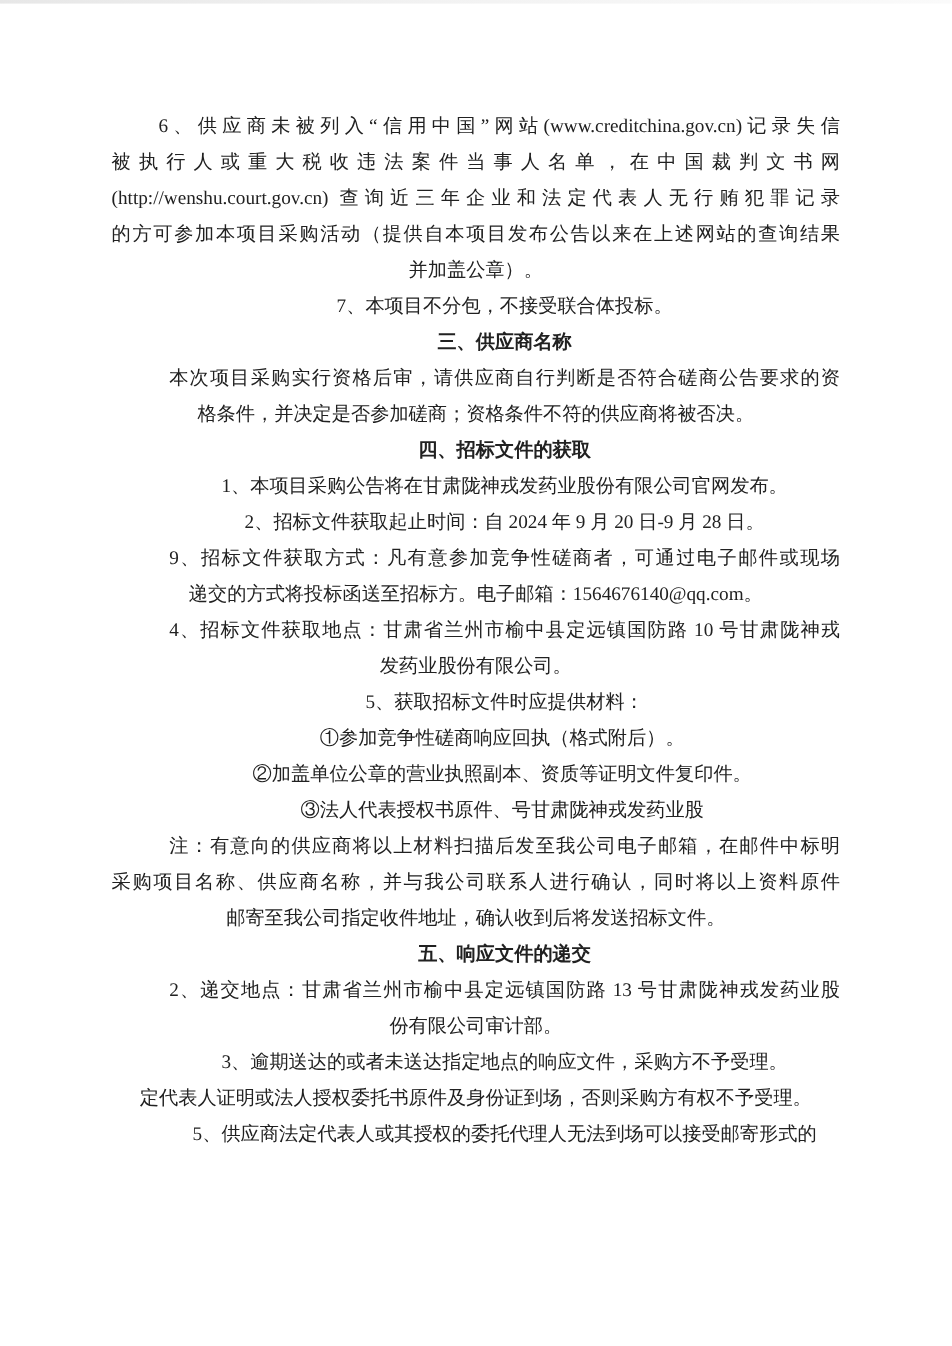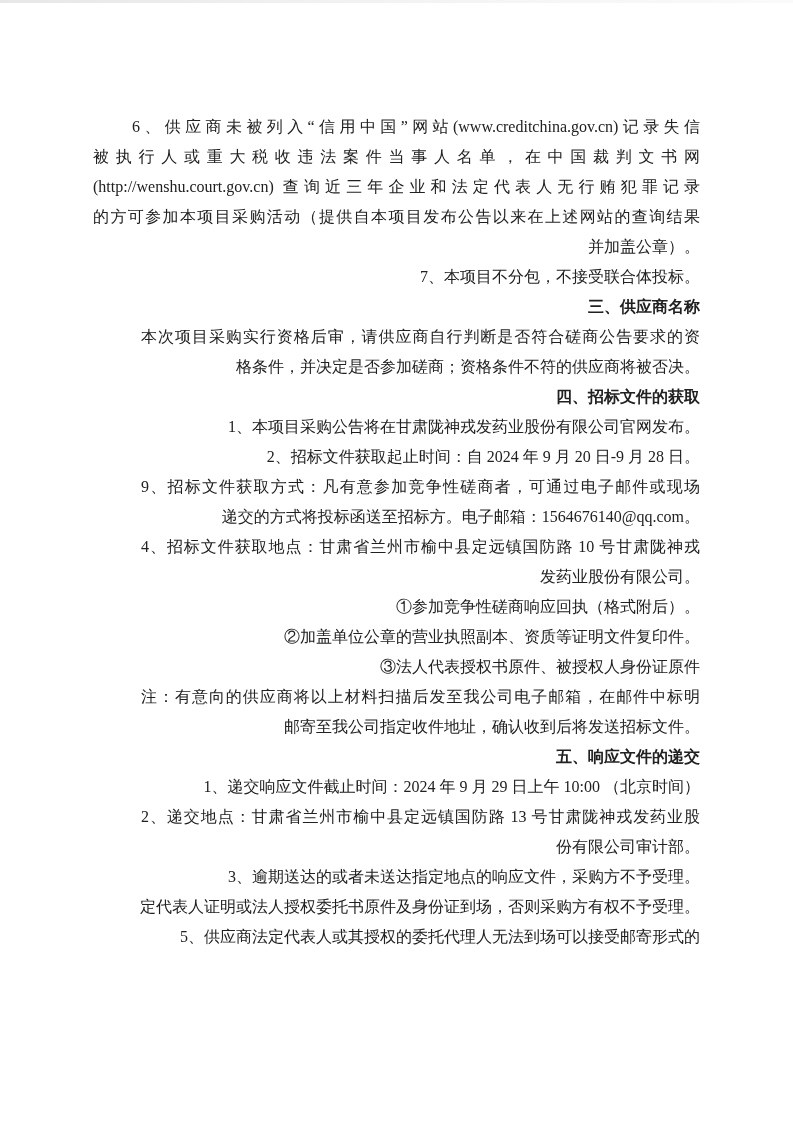--- a/index.html
+++ b/index.html
@@ -19,32 +19,32 @@
   .scan-edge {
     position: absolute;
     top: 0;
     left: 0;
     width: 100%;
     height: 3px;
     background: linear-gradient(90deg, #e7e7e7 0%, #f2f2f2 45%, #fafafa 100%);
   }
   .doc {
     position: absolute;
-    top: 112px;
+    top: 91px;
     left: 93px;
     width: 607px;
   }
   .para {
     margin: 0;
     padding: 0;
   }
   .line {
     font-size: 16px;
     line-height: 30px;
-    text-align: right;
+    text-align: center;
     white-space: normal;
     word-break: break-all;
   }
   
   .line.fill {
     text-align: justify;
     text-align-last: justify;
     text-justify: inter-character;
   }
   .ind-clause { text-indent: 39px; }  
@@ -85,37 +85,38 @@
     </div>
     <div class="para">
       <div class="line ind-num fill">9、招标文件获取方式：凡有意参加竞争性磋商者，可通过电子邮件或现场</div>
       <div class="line">递交的方式将投标函送至招标方。电子邮箱：1564676140@qq.com。</div>
     </div>
     <div class="para">
       <div class="line ind-num fill">4、招标文件获取地点：甘肃省兰州市榆中县定远镇国防路 10 号甘肃陇神戎</div>
       <div class="line">发药业股份有限公司。</div>
     </div>
     <div class="para">
+      <div class="line ind-num">5、获取招标文件时应提供材料：</div>
+    </div>
+    <div class="para">
       <div class="line ind-circ">①参加竞争性磋商响应回执（格式附后）。</div>
     </div>
     <div class="para">
       <div class="line ind-circ">②加盖单位公章的营业执照副本、资质等证明文件复印件。</div>
     </div>
     <div class="para">
-      <div class="line ind-circ">③法人代表授权书原件、被授权人身份证原件</div>
+      <div class="line ind-circ">③法人代表授权书原件、号甘肃陇神戎发药业股</div>
     </div>
     <div class="para">
       <div class="line ind-num fill">注：有意向的供应商将以上材料扫描后发至我公司电子邮箱，在邮件中标明</div>
+      <div class="line fill">采购项目名称、供应商名称，并与我公司联系人进行确认，同时将以上资料原件</div>
       <div class="line">邮寄至我公司指定收件地址，确认收到后将发送招标文件。</div>
     </div>
     <div class="para bold">
       <div class="line ind-num">五、响应文件的递交</div>
-    </div>
-    <div class="para">
-      <div class="line ind-num">1、递交响应文件截止时间：2024 年 9 月 29 日上午 10:00 （北京时间）</div>
     </div>
     <div class="para">
       <div class="line ind-num fill">2、递交地点：甘肃省兰州市榆中县定远镇国防路 13 号甘肃陇神戎发药业股</div>
       <div class="line">份有限公司审计部。</div>
     </div>
     <div class="para">
       <div class="line ind-num">3、逾期送达的或者未送达指定地点的响应文件，采购方不予受理。</div>
     </div>
     <div class="para">
       <div class="line">定代表人证明或法人授权委托书原件及身份证到场，否则采购方有权不予受理。</div>

